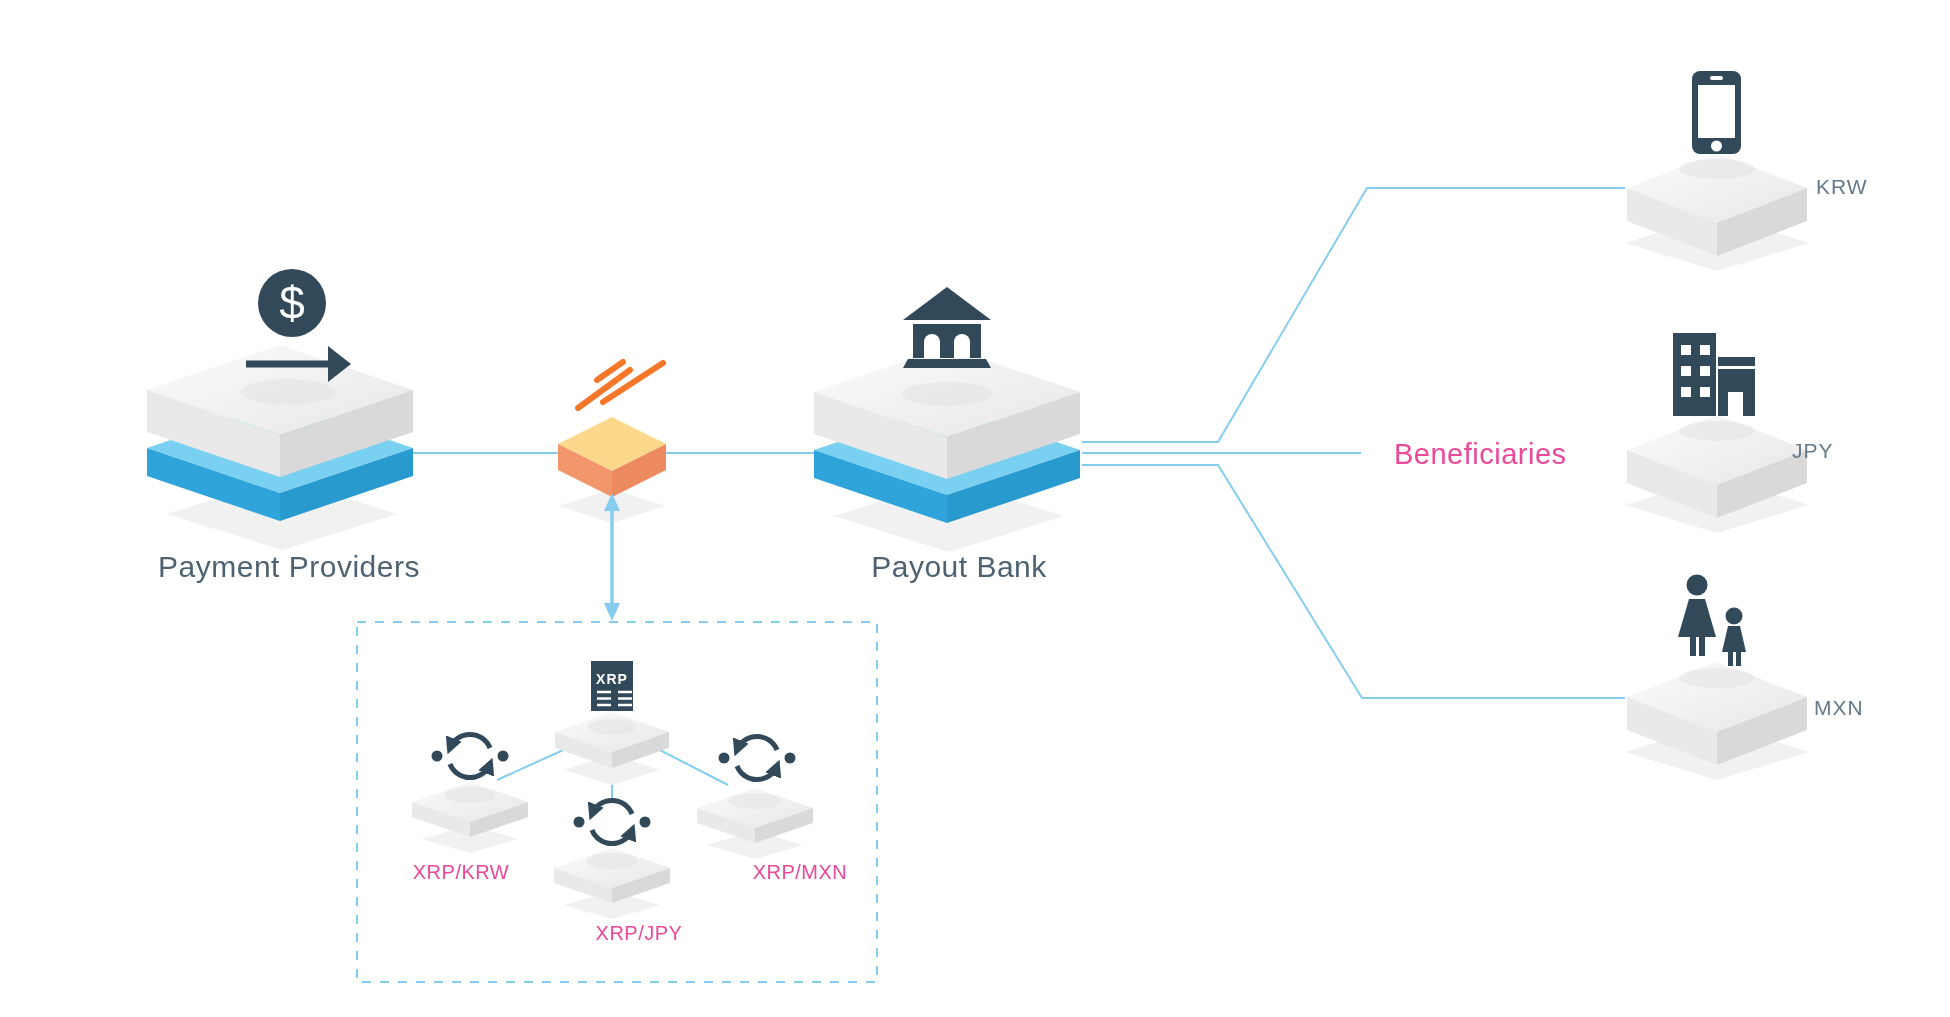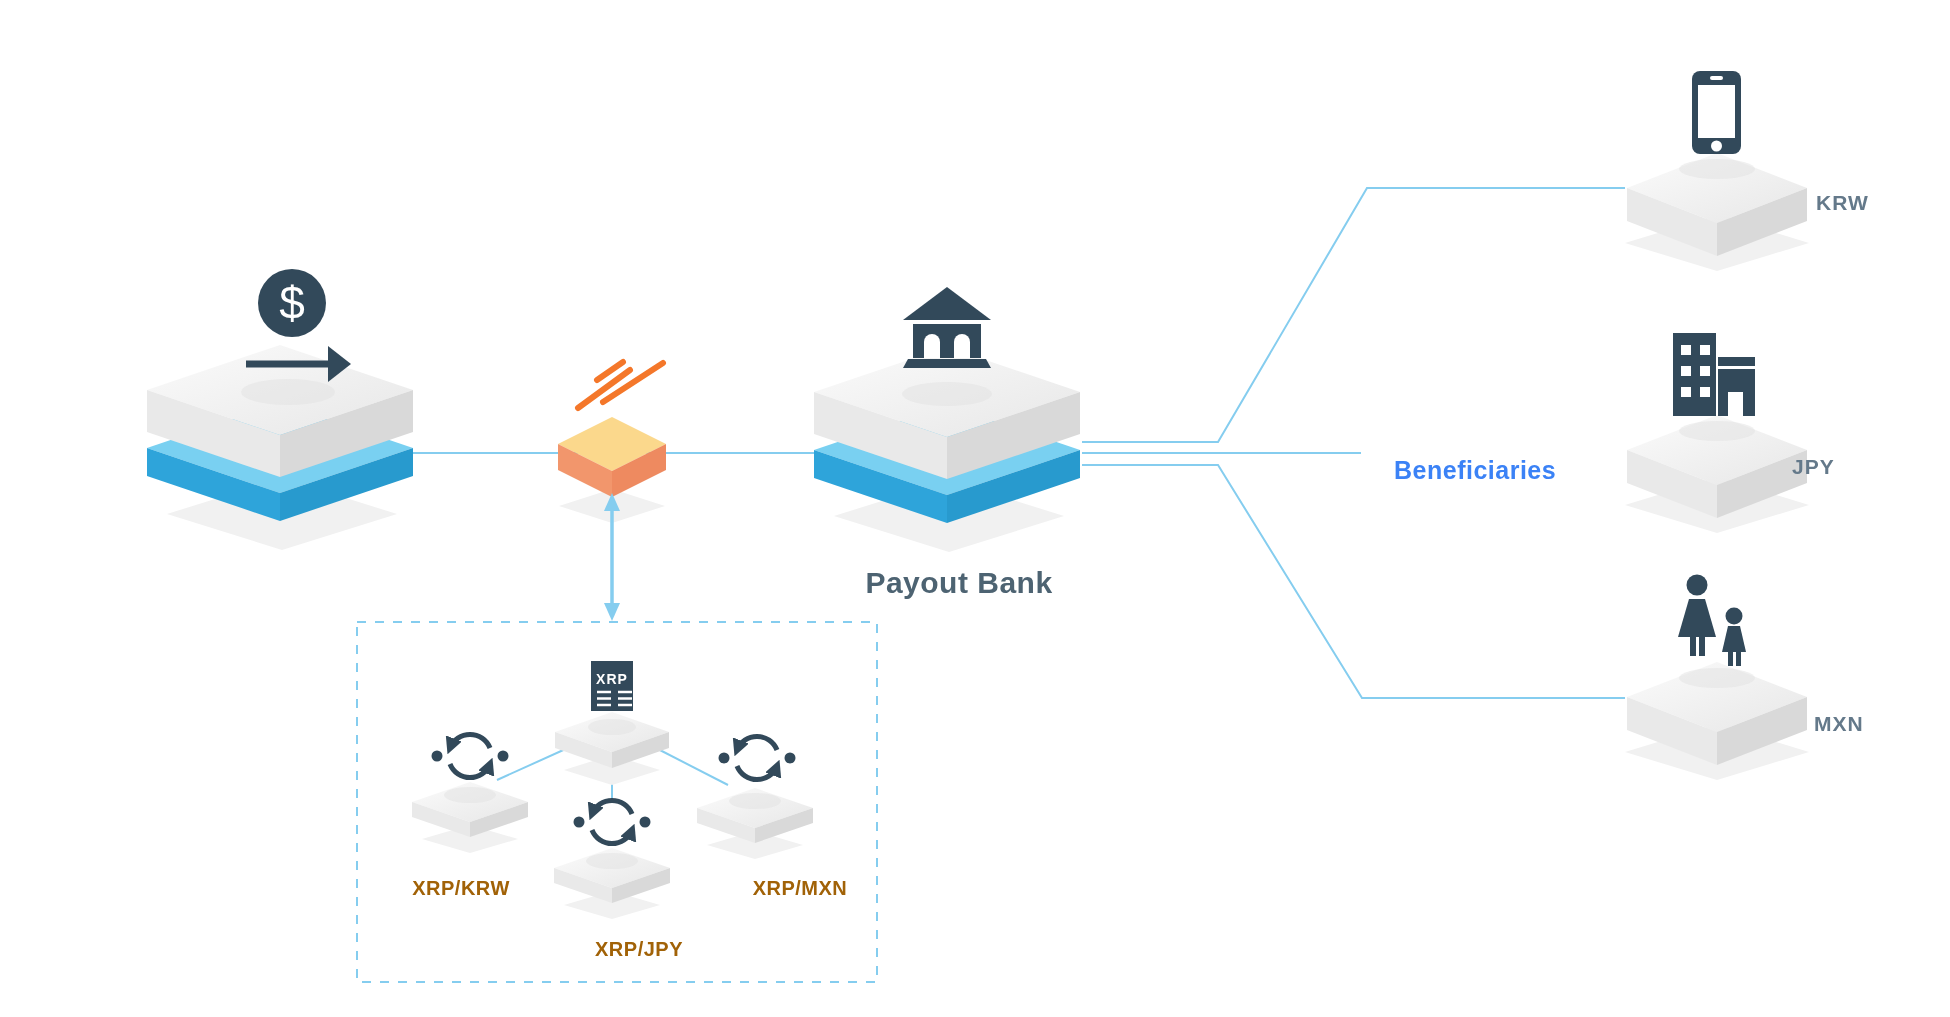--- a/index.html
+++ b/index.html
@@ -1,23 +1,23 @@
 <!DOCTYPE html>
 <html><head>
 <meta charset="utf-8">
 <style>
   html,body{margin:0;padding:0;background:#ffffff;}
   .stage{position:relative;width:1950px;height:1017px;background:#ffffff;overflow:hidden;
          font-family:"Liberation Sans","DejaVu Sans",sans-serif;}
   .stage svg{position:absolute;left:0;top:0;}
-  .node-label{position:absolute;white-space:nowrap;color:#4d6372;font-weight:700;letter-spacing:.5px;margin-top:16px;}
+  .node-label{position:absolute;white-space:nowrap;color:#4d6372;font-weight:400;letter-spacing:.5px;}
   .big-label{font-size:30px;transform:translate(-50%,-50%);}
-  .ben-label{font-size:25px;color:#3b82f6;transform:translate(0,-50%);}
+  .ben-label{font-size:29px;color:#ec4899;transform:translate(0,-50%);}
   .cur-label{font-size:21px;color:#64798a;transform:translate(0,-50%);letter-spacing:1px;}
-  .pair-label{font-size:20px;color:#a16207;transform:translate(-50%,-50%);letter-spacing:.5px;}
+  .pair-label{font-size:20px;color:#ec4899;transform:translate(-50%,-50%);letter-spacing:.5px;}
   .blue-line{stroke:#85cdef;stroke-width:2;fill:none;}
   .slate{fill:#32495a;}
   .xch path{stroke:#32495a;stroke-width:5;fill:none;marker-end:url(#mArrow);}
   .xch circle{fill:#32495a;}
   .shadow{fill:#f1f1f1;}
   .topface{fill:url(#topFace);}
   .lface{fill:#e9e9e9;} .rface{fill:#d9d9d9;}
   .btop{fill:#79d0f1;} .bleft{fill:#2ea4da;} .bright{fill:#289ace;}
   .otop{fill:#fbd88c;} .oleft{fill:#f2966c;} .oright{fill:#ee8a60;}
   .hole{fill:#e2e2e2;opacity:.5;}
@@ -214,20 +214,21 @@
     <polygon class="slate" points="1689,599 1705,599 1716,637 1678,637"></polygon>
     <rect class="slate" x="1690" y="637" width="6" height="19"></rect>
     <rect class="slate" x="1699" y="637" width="6" height="19"></rect>
     <circle class="slate" cx="1734" cy="616" r="8.5"></circle>
     <polygon class="slate" points="1728,626 1740,626 1746,652 1722,652"></polygon>
     <rect class="slate" x="1728" y="652" width="5" height="14"></rect>
     <rect class="slate" x="1736" y="652" width="5" height="14"></rect>
   </g>
 </svg>
 
+  <div class="node-label big-label" style="left:289px;top:567px;">Payment Providers</div>
   <div class="node-label big-label" style="left:959px;top:567px;">Payout Bank</div>
   <div class="node-label ben-label" style="left:1394px;top:454px;">Beneficiaries</div>
 
   <div class="node-label cur-label" style="left:1816px;top:187px;">KRW</div>
   <div class="node-label cur-label" style="left:1792px;top:451px;">JPY</div>
   <div class="node-label cur-label" style="left:1814px;top:708px;">MXN</div>
 
   <div class="node-label pair-label" style="left:461px;top:872px;">XRP/KRW</div>
   <div class="node-label pair-label" style="left:639px;top:933px;">XRP/JPY</div>
   <div class="node-label pair-label" style="left:800px;top:872px;">XRP/MXN</div>

